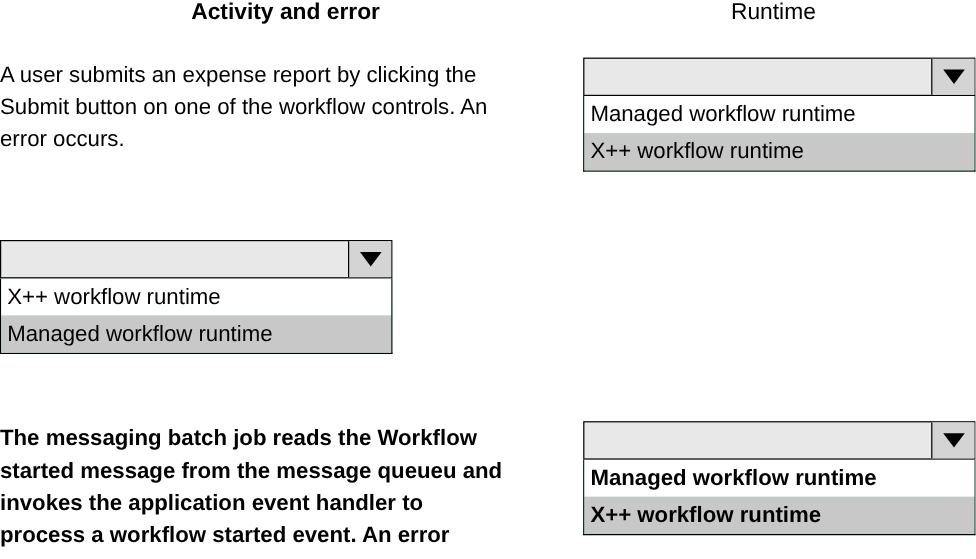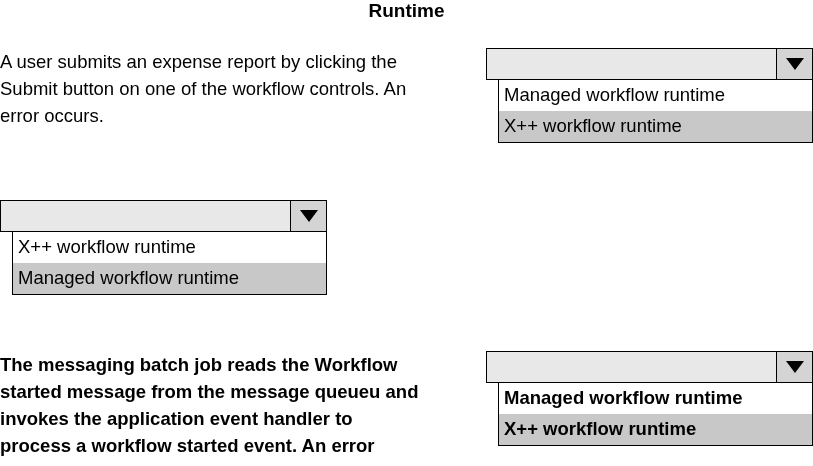--- a/index.html
+++ b/index.html
@@ -28,21 +28,21 @@
     width: 476px;
     text-align: center;
     font-weight: bold;
     font-size: 19px;
     line-height: 22px;
     padding-top: 0px;
   }
   .head-col-right {
     flex: 1;
     text-align: center;
-    font-weight: bold;
+    font-weight: normal;
     font-size: 19px;
     line-height: 22px;
     padding-top: 0px;
   }
   .row {
     display: flex;
     align-items: flex-start;
     gap: 46px;
   }
   .row-activity {
@@ -83,21 +83,20 @@
     height: 0;
     border-left: 9px solid transparent;
     border-right: 9px solid transparent;
     border-top: 12px solid #000000;
   }
   .dd-list {
     border: 1px solid #000000;
     border-top: none;
     background: #86efac;
     box-sizing: border-box;
-    margin-left: 12px;
   }
   .dd-item {
     font-size: 18.5px;
     line-height: 28px;
     padding: 1px 0 2px 5px;
     background: #ffffff;
     white-space: nowrap;
   }
   .dd-item.selected {
     background: #c8c8c8;
@@ -105,20 +104,21 @@
   .r1 { margin-top: 26px; }
   .r2 { margin-top: 57px; }
   .r3 { margin-top: 56px; font-weight: bold; }
 </style>
 </head>
 <body>
 
 <div class="page">
 
   <div class="headers">
+    <div class="head-col-left">Activity and error</div>
     <div class="head-col-right">Runtime</div>
   </div>
 
   <div class="row r1">
     <div class="row-activity">A user submits an expense report by clicking the Submit button on one of the workflow controls. An error occurs.</div>
     <div class="row-runtime">
       <div class="dropdown">
         <div class="dd-closed">
           <span></span>
           <span class="dd-arrow-box">

